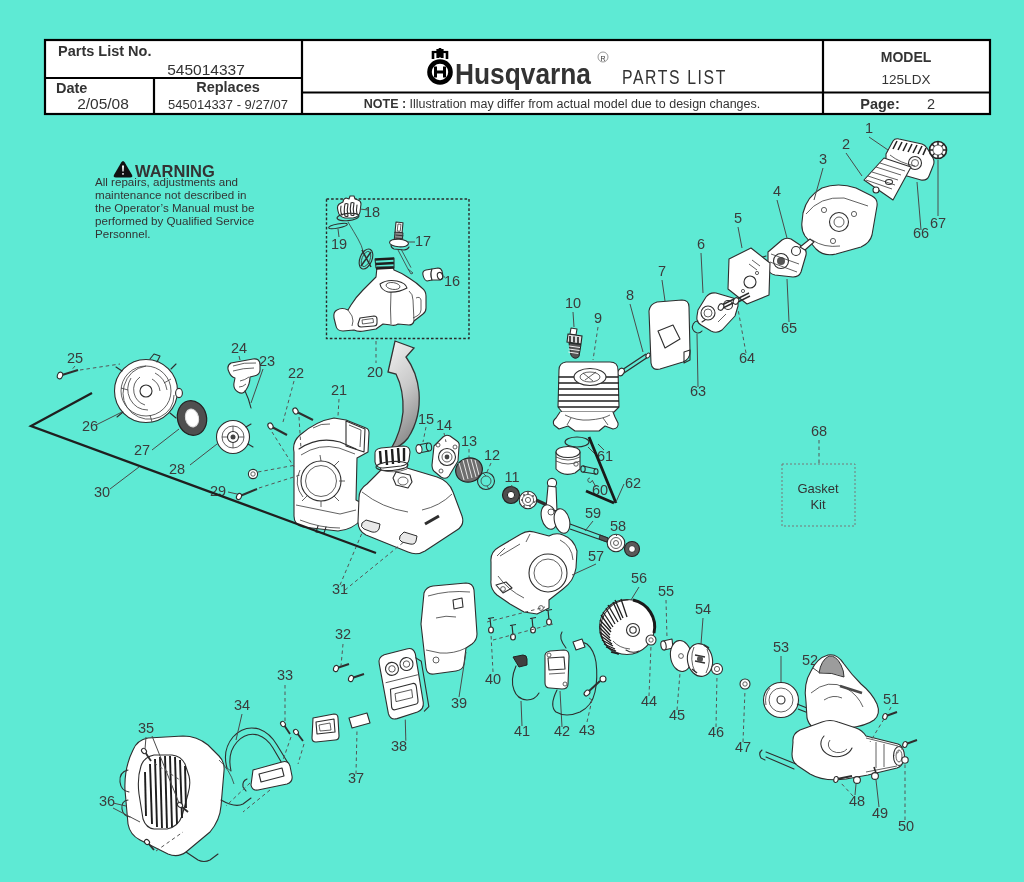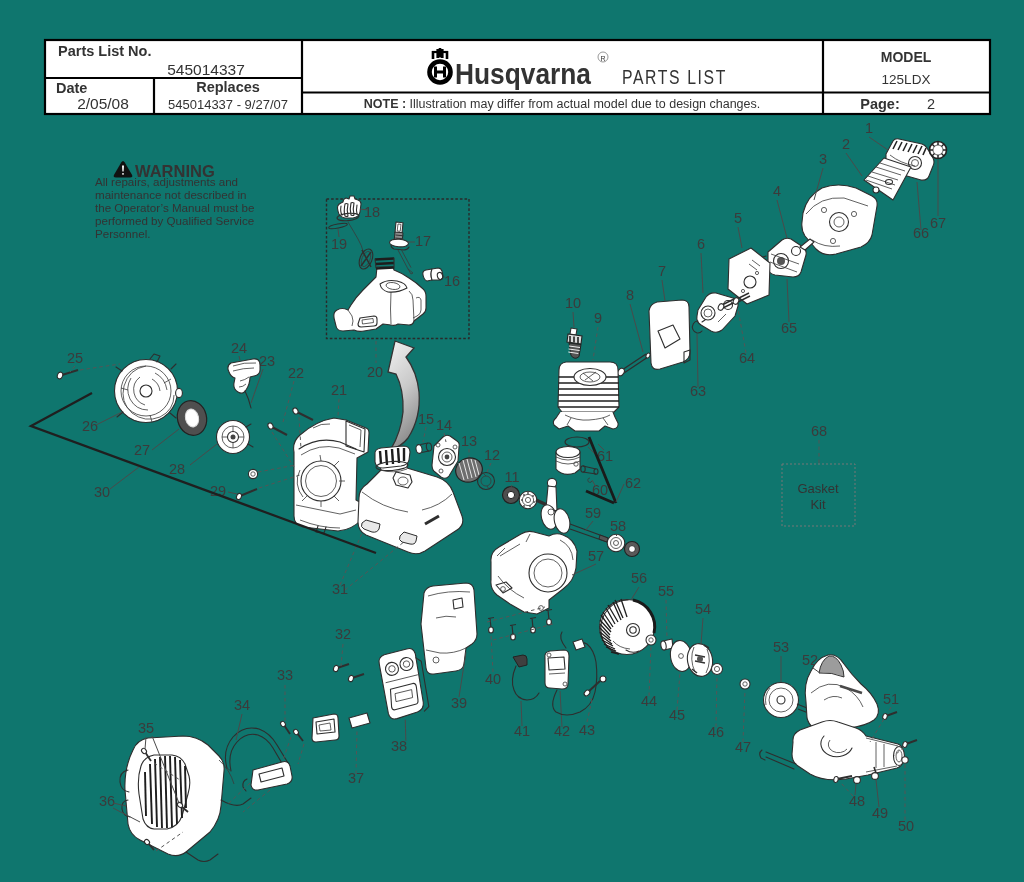--- a/index.html
+++ b/index.html
@@ -1,16 +1,16 @@
 <!DOCTYPE html>
 <html><head>
 <meta charset="utf-8">
 <style>
   html,body{margin:0;padding:0;background:#fff;}
-  #page{position:relative;width:1024px;height:882px;background:#0f766e;overflow:hidden;}
+  #page{position:relative;width:1024px;height:882px;background:#5eead4;overflow:hidden;}
   svg{position:absolute;left:0;top:0;}
   text{font-family:"Liberation Sans",sans-serif;fill:#333;}
   .num{font-size:14.5px;fill:#3b3b3b;}
   .ln{stroke:#4a4a4a;stroke-width:1;fill:none;}
   .dash{stroke:#555;stroke-width:1;fill:none;stroke-dasharray:3.5,3;}
   .part{stroke:#2e2e2e;stroke-width:1.1;fill:#fff;stroke-linejoin:round;stroke-linecap:round;}
   .partn{stroke:#2e2e2e;stroke-width:1.1;fill:none;stroke-linejoin:round;stroke-linecap:round;}
   .thin{stroke:#3a3a3a;stroke-width:0.8;fill:none;}
 </style>
 </head>

